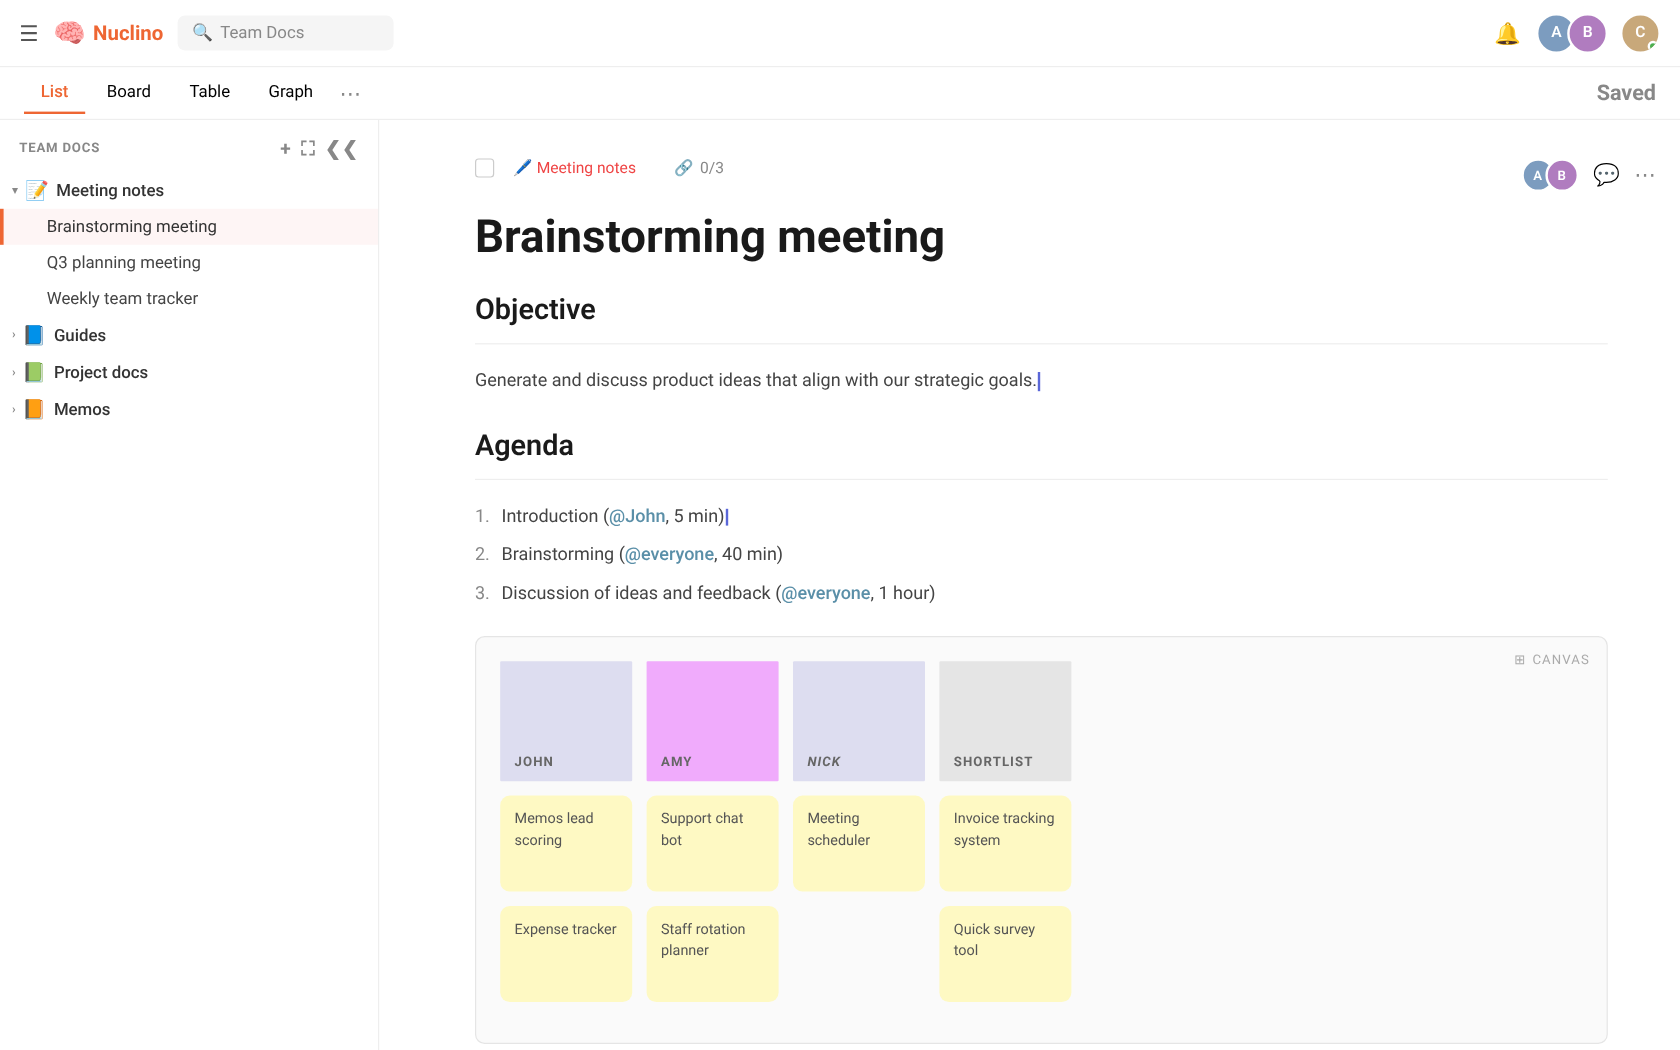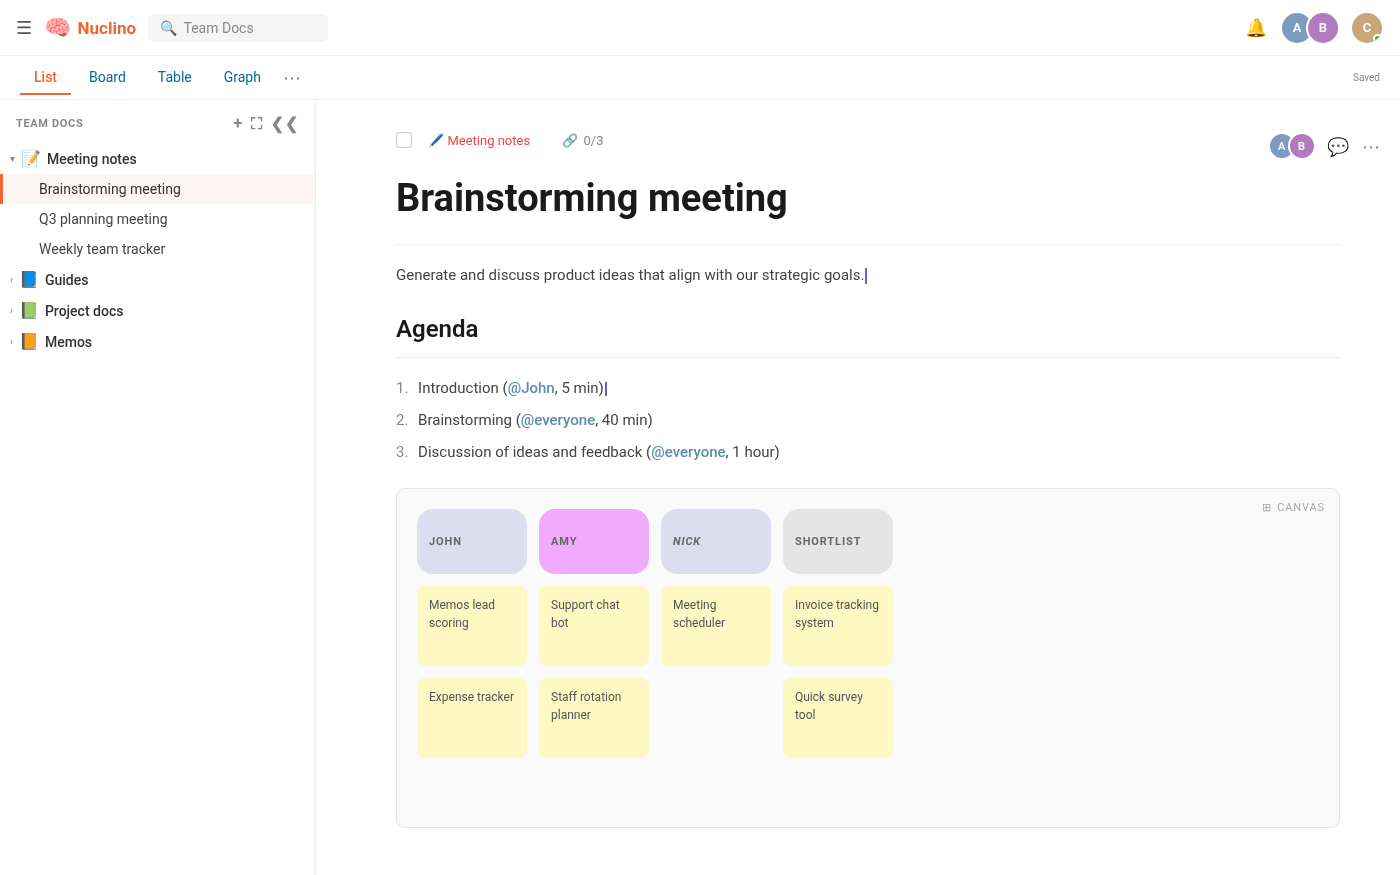--- a/index.html
+++ b/index.html
@@ -33,26 +33,26 @@
       width: 9px; height: 9px; background: #4caf50; border-radius: 50%;
       position: absolute; bottom: 0; right: 0; border: 2px solid #fff;
     }
 
     
     .tab-bar {
       display: flex; align-items: center; height: 44px; padding: 0 20px;
       border-bottom: 1px solid #eee; gap: 4px;
     }
     .tab {
-      padding: 8px 14px; font-size: 14px; cursor: pointer; color: #0369a1;
+      padding: 8px 14px; font-size: 14px; cursor: pointer; color: #000000;
       border-bottom: 2px solid transparent; margin-bottom: -1px;
     }
     .tab.active { color: #e63; border-bottom: 2px solid #e63; font-weight: 500; }
     .tab-more { margin-left: 4px; color: #888; cursor: pointer; font-size: 18px; }
-    .tab-saved { margin-left: auto; color: #888; font-size: 10px; }
+    .tab-saved { margin-left: auto; color: #888; font-size: 18px; font-weight: bold; }
 
     
     .main-layout { display: flex; height: calc(875px - 100px); }
 
     
     .sidebar {
       width: 316px; border-right: 1px solid #eee; overflow-y: auto;
       flex-shrink: 0; padding: 0;
     }
     .sidebar-header {
@@ -122,21 +122,21 @@
       font-size: 11px; color: #aaa; letter-spacing: 0.08em; text-transform: uppercase;
       display: flex; align-items: center; gap: 5px;
     }
 
     .kanban-grid {
       display: grid; grid-template-columns: repeat(4, 110px); gap: 12px;
       padding-top: 0;
     }
 
     .kanban-col-header {
-      height: 65px; border-radius: 16px; display: flex; align-items: center;
+      height: 100px; border-radius: 1px; display: flex; align-items: flex-end;
       padding: 10px 12px; font-size: 11px; font-weight: 700; letter-spacing: 0.08em;
       color: #666;
     }
     .col-john { background: #ddddf0; }
     .col-amy { background: #f0abfc; }
     .col-nick { background: #ddddf0; font-style: italic; }
     .col-shortlist { background: #e5e5e5; }
 
     .kanban-card {
       border-radius: 8px; padding: 10px 12px; font-size: 12px; color: #555;
@@ -259,20 +259,21 @@
         <span>🖊️ Meeting notes</span>
       </div>
       <div class="doc-check-count">
         <span style="margin-right:2px;">🔗</span>
         <span>0/3</span>
       </div>
     </div>
 
     <h1 class="doc-title">Brainstorming meeting</h1>
 
+    <h2 class="doc-heading">Objective</h2>
     <div class="divider-h"></div>
     <p class="doc-text">
       <span>Generate and discuss product ideas that align with our strategic goals.</span><span class="cursor-bar"></span>
     </p>
 
     <h2 class="doc-heading">Agenda</h2>
     <div class="divider-h"></div>
     <ol class="agenda-list">
       <li>
         <span class="agenda-num">1.</span>

